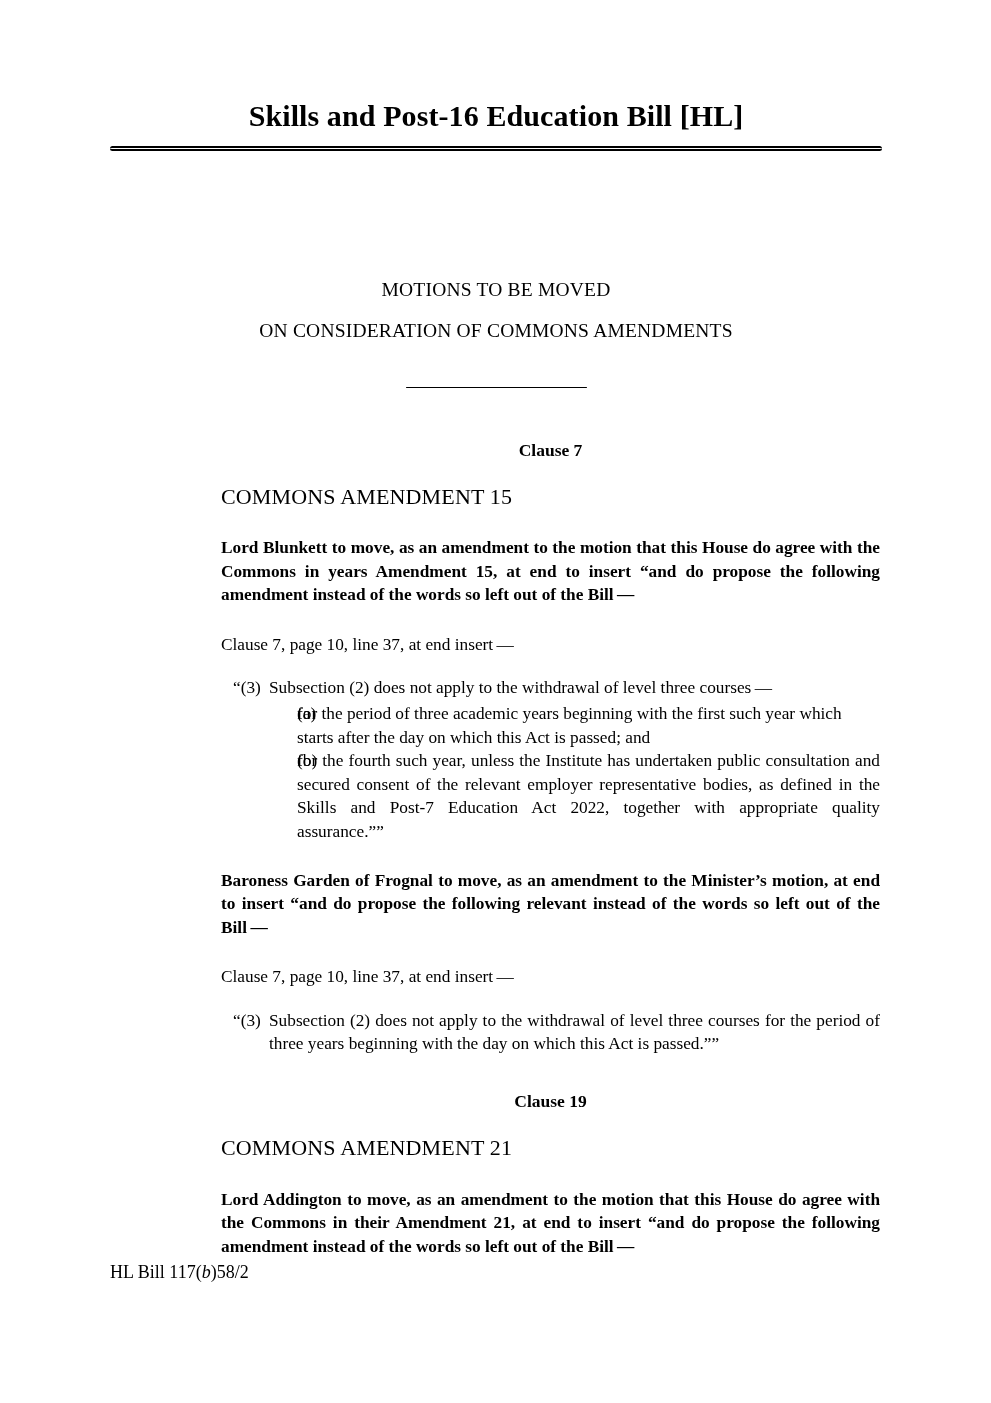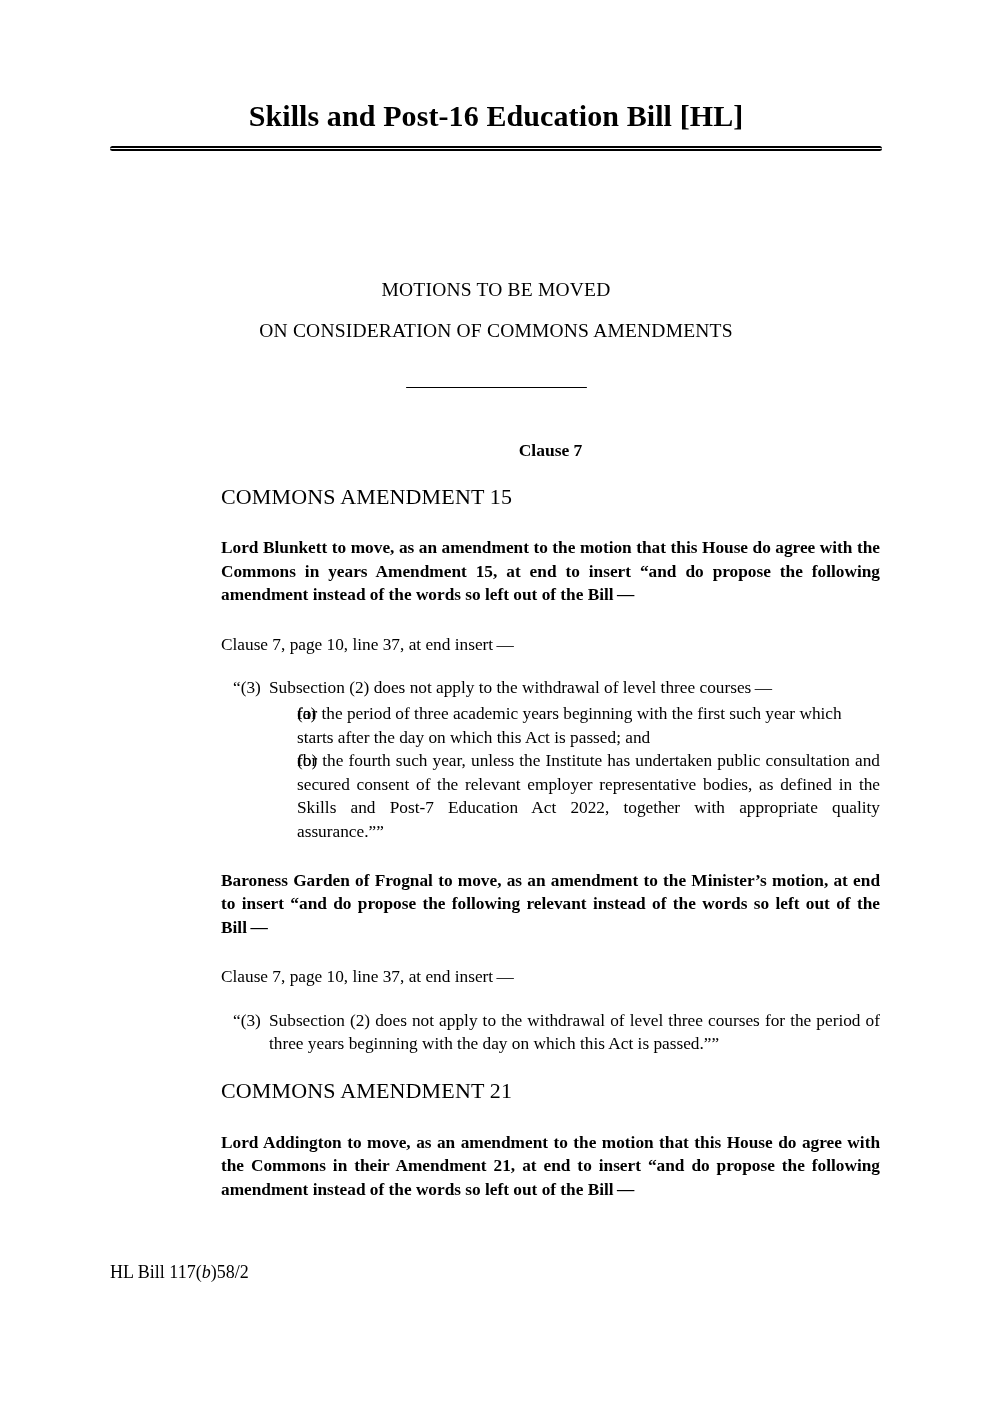--- a/index.html
+++ b/index.html
@@ -230,20 +230,21 @@
 
     <p class="motion-para">Baroness Garden of Frognal to move, as an amendment to the Minister’s motion, at end to insert “and do propose the following relevant instead of the words so left out of the Bill —</p>
 
     <p class="insert-line">Clause 7, page 10, line 37, at end insert —</p>
 
     <div class="sub-row">
       <span class="sub-label">“(3)</span>
       <span class="sub-text">Subsection (2) does not apply to the withdrawal of level three courses for the period of three years beginning with the day on which this Act is passed.””</span>
     </div>
 
+    <p class="clause-head second">Clause 19</p>
 
     <p class="amend-head">COMMONS AMENDMENT 21</p>
 
     <p class="motion-para addington">Lord Addington to move, as an amendment to the motion that this House do agree with the Commons in their Amendment 21, at end to insert “and do propose the following amendment instead of the words so left out of the Bill —</p>
 
   </div>
 
   <div class="footer">
     <span><span>HL Bill 117(</span><span class="ital">b</span><span>)</span></span>
     <span>58/2</span>

